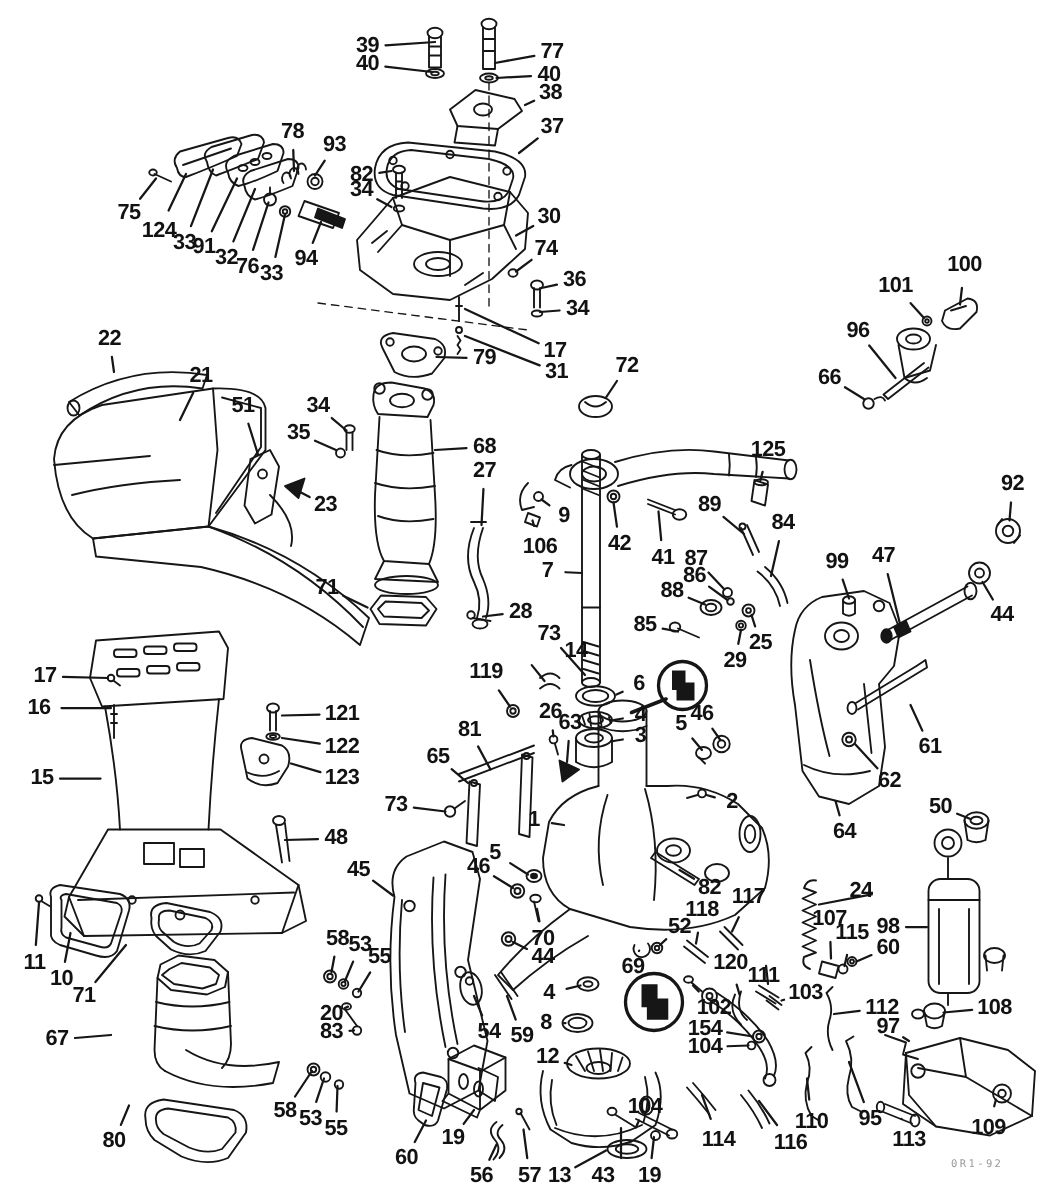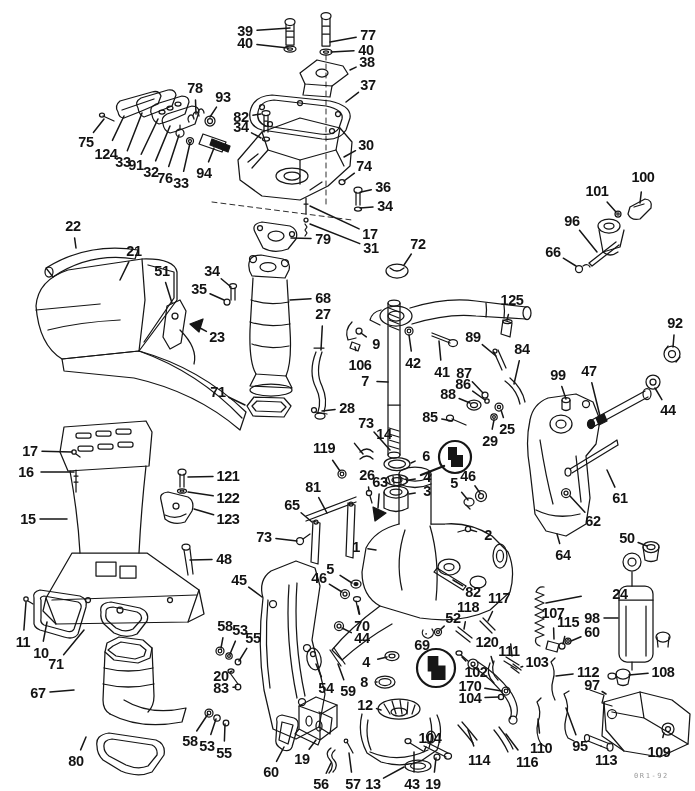--- a/index.html
+++ b/index.html
@@ -755,37 +755,37 @@
       <span class="callout" style="left: 366px; top: 662px;">4</span>
       <span class="callout" style="left: 364px; top: 682px;">8</span>
       <span class="callout" style="left: 326px; top: 688px;">54</span>
       <span class="callout" style="left: 348px; top: 691px;">59</span>
       <span class="callout" style="left: 365px; top: 705px;">12</span>
       <span class="callout" style="left: 302px; top: 759px;">19</span>
       <span class="callout" style="left: 271px; top: 772px;">60</span>
       <span class="callout" style="left: 321px; top: 784px;">56</span>
       <span class="callout" style="left: 353px; top: 784px;">57</span>
       <span class="callout" style="left: 373px; top: 784px;">13</span>
-      <span class="callout" style="left: 412px; top: 784px;">43</span>
+      <span class="callout" style="left: 402px; top: 784px;">43</span>
       <span class="callout" style="left: 433px; top: 784px;">19</span>
       <span class="callout" style="left: 430px; top: 738px;">104</span>
       <span class="callout" style="left: 473px; top: 592px;">82</span>
       <span class="callout" style="left: 499px; top: 598px;">117</span>
       <span class="callout" style="left: 468px; top: 607px;">118</span>
       <span class="callout" style="left: 453px; top: 618px;">52</span>
-      <span class="callout" style="left: 620px; top: 594px;">24</span>
+      <span class="callout" style="left: 574px; top: 594px;">24</span>
       <span class="callout" style="left: 553px; top: 613px;">107</span>
       <span class="callout" style="left: 568px; top: 622px;">115</span>
       <span class="callout" style="left: 592px; top: 618px;">98</span>
       <span class="callout" style="left: 592px; top: 632px;">60</span>
       <span class="callout" style="left: 509px; top: 607px; margin-top: 44px;">111</span>
       <span class="callout" style="left: 487px; top: 642px;">120</span>
       <span class="callout" style="left: 537px; top: 662px;">103</span>
       <span class="callout" style="left: 476px; top: 672px;">102</span>
-      <span class="callout" style="left: 470px; top: 686px;">170</span>
+      <span class="callout" style="left: 470px; top: 686px;">154</span>
       <span class="callout" style="left: 470px; top: 698px;">104</span>
       <span class="callout" style="left: 588px; top: 672px;">112</span>
       <span class="callout" style="left: 592px; top: 685px;">97</span>
       <span class="callout" style="left: 663px; top: 672px;">108</span>
       <span class="callout" style="left: 479px; top: 760px;">114</span>
       <span class="callout" style="left: 527px; top: 762px;">116</span>
       <span class="callout" style="left: 541px; top: 748px;">110</span>
       <span class="callout" style="left: 580px; top: 746px;">95</span>
       <span class="callout" style="left: 606px; top: 760px;">113</span>
       <span class="callout" style="left: 659px; top: 752px;">109</span>

